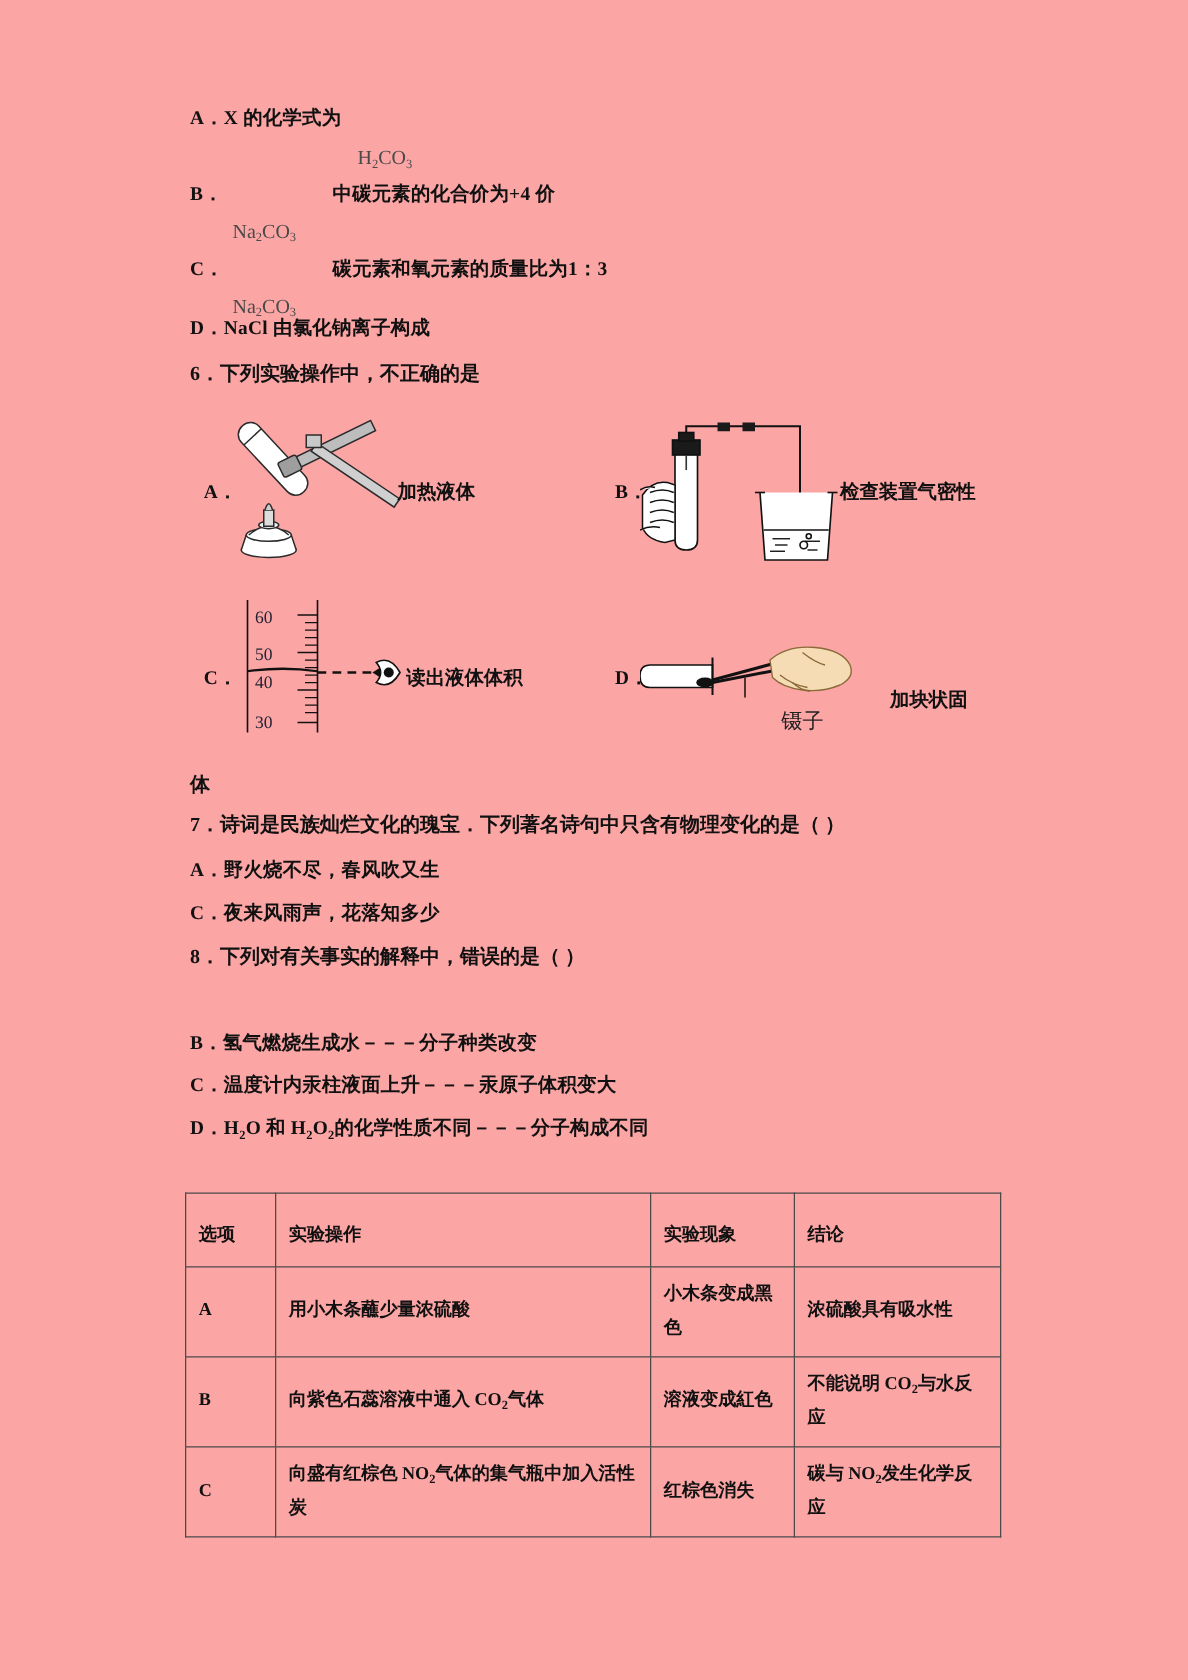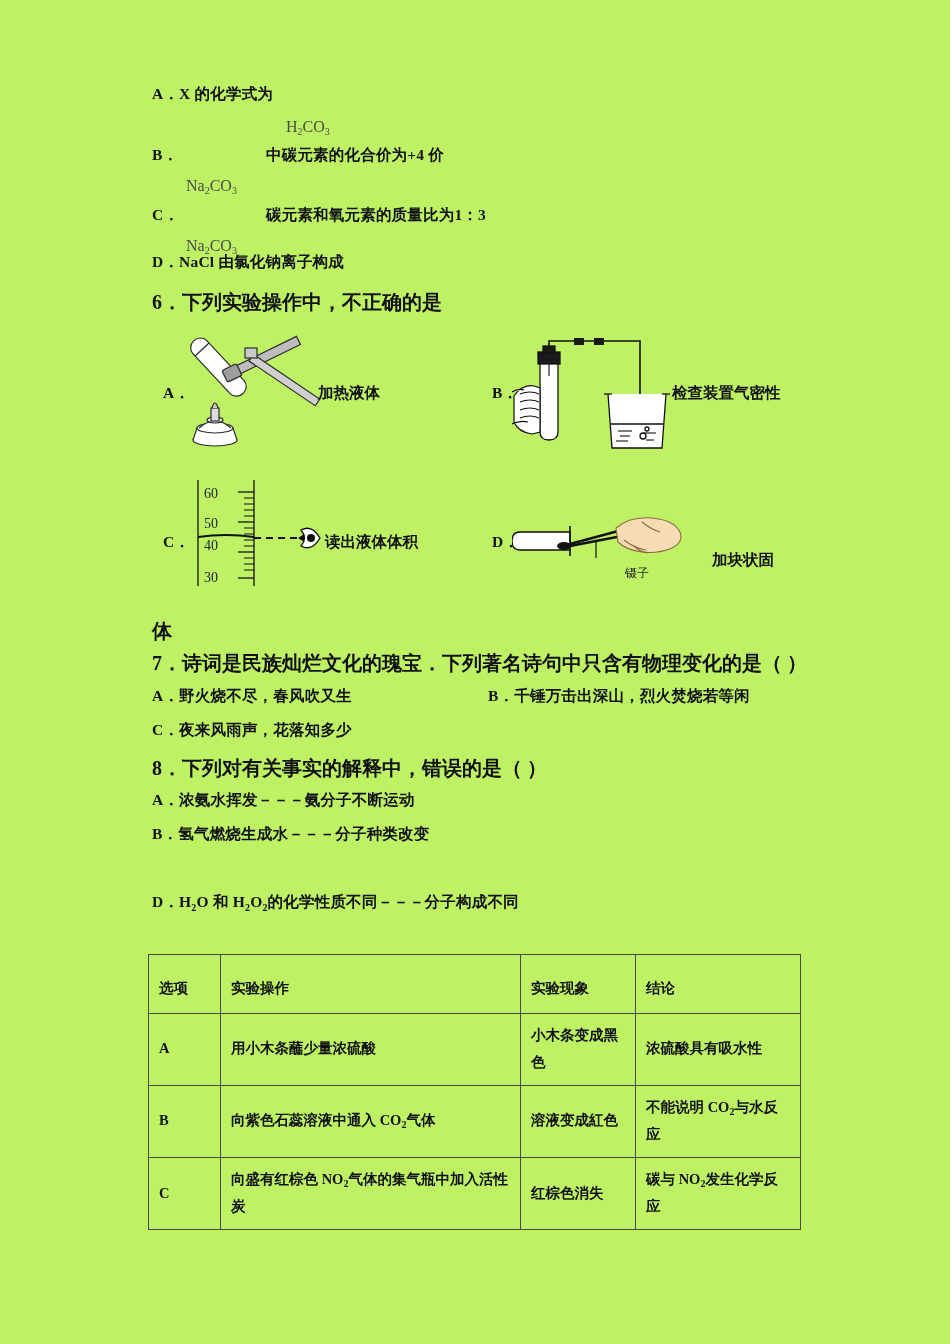--- a/index.html
+++ b/index.html
@@ -12,37 +12,37 @@
     height: 1344px;
     position: relative;
     font-family: "Liberation Serif", "DejaVu Serif", serif;
     color: #000000;
     overflow: hidden;
   }
   .page {
     position: relative;
     width: 950px;
     height: 1344px;
-    background: #bef264;
+    background: #fca5a5;
   }
   .abs { position: absolute; }
 
   
   .opt-line {
     font-family: "Liberation Serif", "DejaVu Serif", serif;
     font-weight: bold;
     font-size: 15.5px;
     color: #111;
     white-space: nowrap;
     letter-spacing: 0.2px;
   }
   .q-line {
     font-family: "Liberation Serif", "DejaVu Serif", serif;
     font-weight: bold;
-    font-size: 20px;
+    font-size: 16px;
     color: #111;
     white-space: nowrap;
   }
   .q-line-reg {
     font-family: "Liberation Serif", "DejaVu Serif", serif;
     font-weight: normal;
     font-size: 15.5px;
     color: #1a1a1a;
     white-space: nowrap;
   }
@@ -69,21 +69,21 @@
   .diagcap {
     font-family: "Liberation Serif", "DejaVu Serif", serif;
     font-weight: bold;
     font-size: 15.5px;
     color: #111;
     white-space: nowrap;
   }
   .smallcap {
     font-family: "Liberation Serif", "DejaVu Serif", serif;
     font-weight: normal;
-    font-size: 12px;
+    font-size: 17px;
     color: #222;
     white-space: nowrap;
   }
 
   
   .qtable {
     position: absolute;
     border-collapse: collapse;
     table-layout: fixed;
   }
@@ -275,26 +275,25 @@
         <path d="M130 12 Q140 20 148 22" fill="none"></path>
       </g>
     </g>
   </svg>
   <div class="abs diagcap" style="left:712px; top:530px;margin-top:20px;">加块状固</div>
   <div class="abs smallcap" style="left:625px; top:565px;">镊子</div>
   <div class="abs q-line" style="left:152px; top:618px;">体</div>
 
   <div class="abs q-line" style="left:152px; top:650px;">7．诗词是民族灿烂文化的瑰宝．下列著名诗句中只含有物理变化的是（      ）</div>
   <div class="abs opt-line" style="left:152px; top:686px;">A．野火烧不尽，春风吹又生</div>
-  <div class="abs opt-line" style="left:488px; top:686px;">B．千锤万击出深山，烈火焚烧若等闲</div>
   <div class="abs opt-line" style="left:152px; top:720px;">C．夜来风雨声，花落知多少</div>
 
   <div class="abs q-line" style="left:152px; top:755px;">8．下列对有关事实的解释中，错误的是（ ）</div>
-  <div class="abs opt-line" style="left:152px; top:790px;">A．浓氨水挥发－－－氨分子不断运动</div>
   <div class="abs opt-line" style="left:152px; top:824px;text-align:right;">B．氢气燃烧生成水－－－分子种类改变</div>
+  <div class="abs opt-line" style="left:152px; top:858px;">C．温度计内汞柱液面上升－－－汞原子体积变大</div>
   <div class="abs opt-line" style="left:152px; top:892px;">
     <span>D．H</span><sub style="font-size:10px;">2</sub><span>O 和 H</span><sub style="font-size:10px;">2</sub><span>O</span><sub style="font-size:10px;">2</sub><span>的化学性质不同－－－分子构成不同</span>
   </div>
 
 
   <table class="qtable" style="left:148px; top:954px; width:652px;">
     <colgroup>
       <col class="col1">
         <col class="col2">
         <col class="col3">

